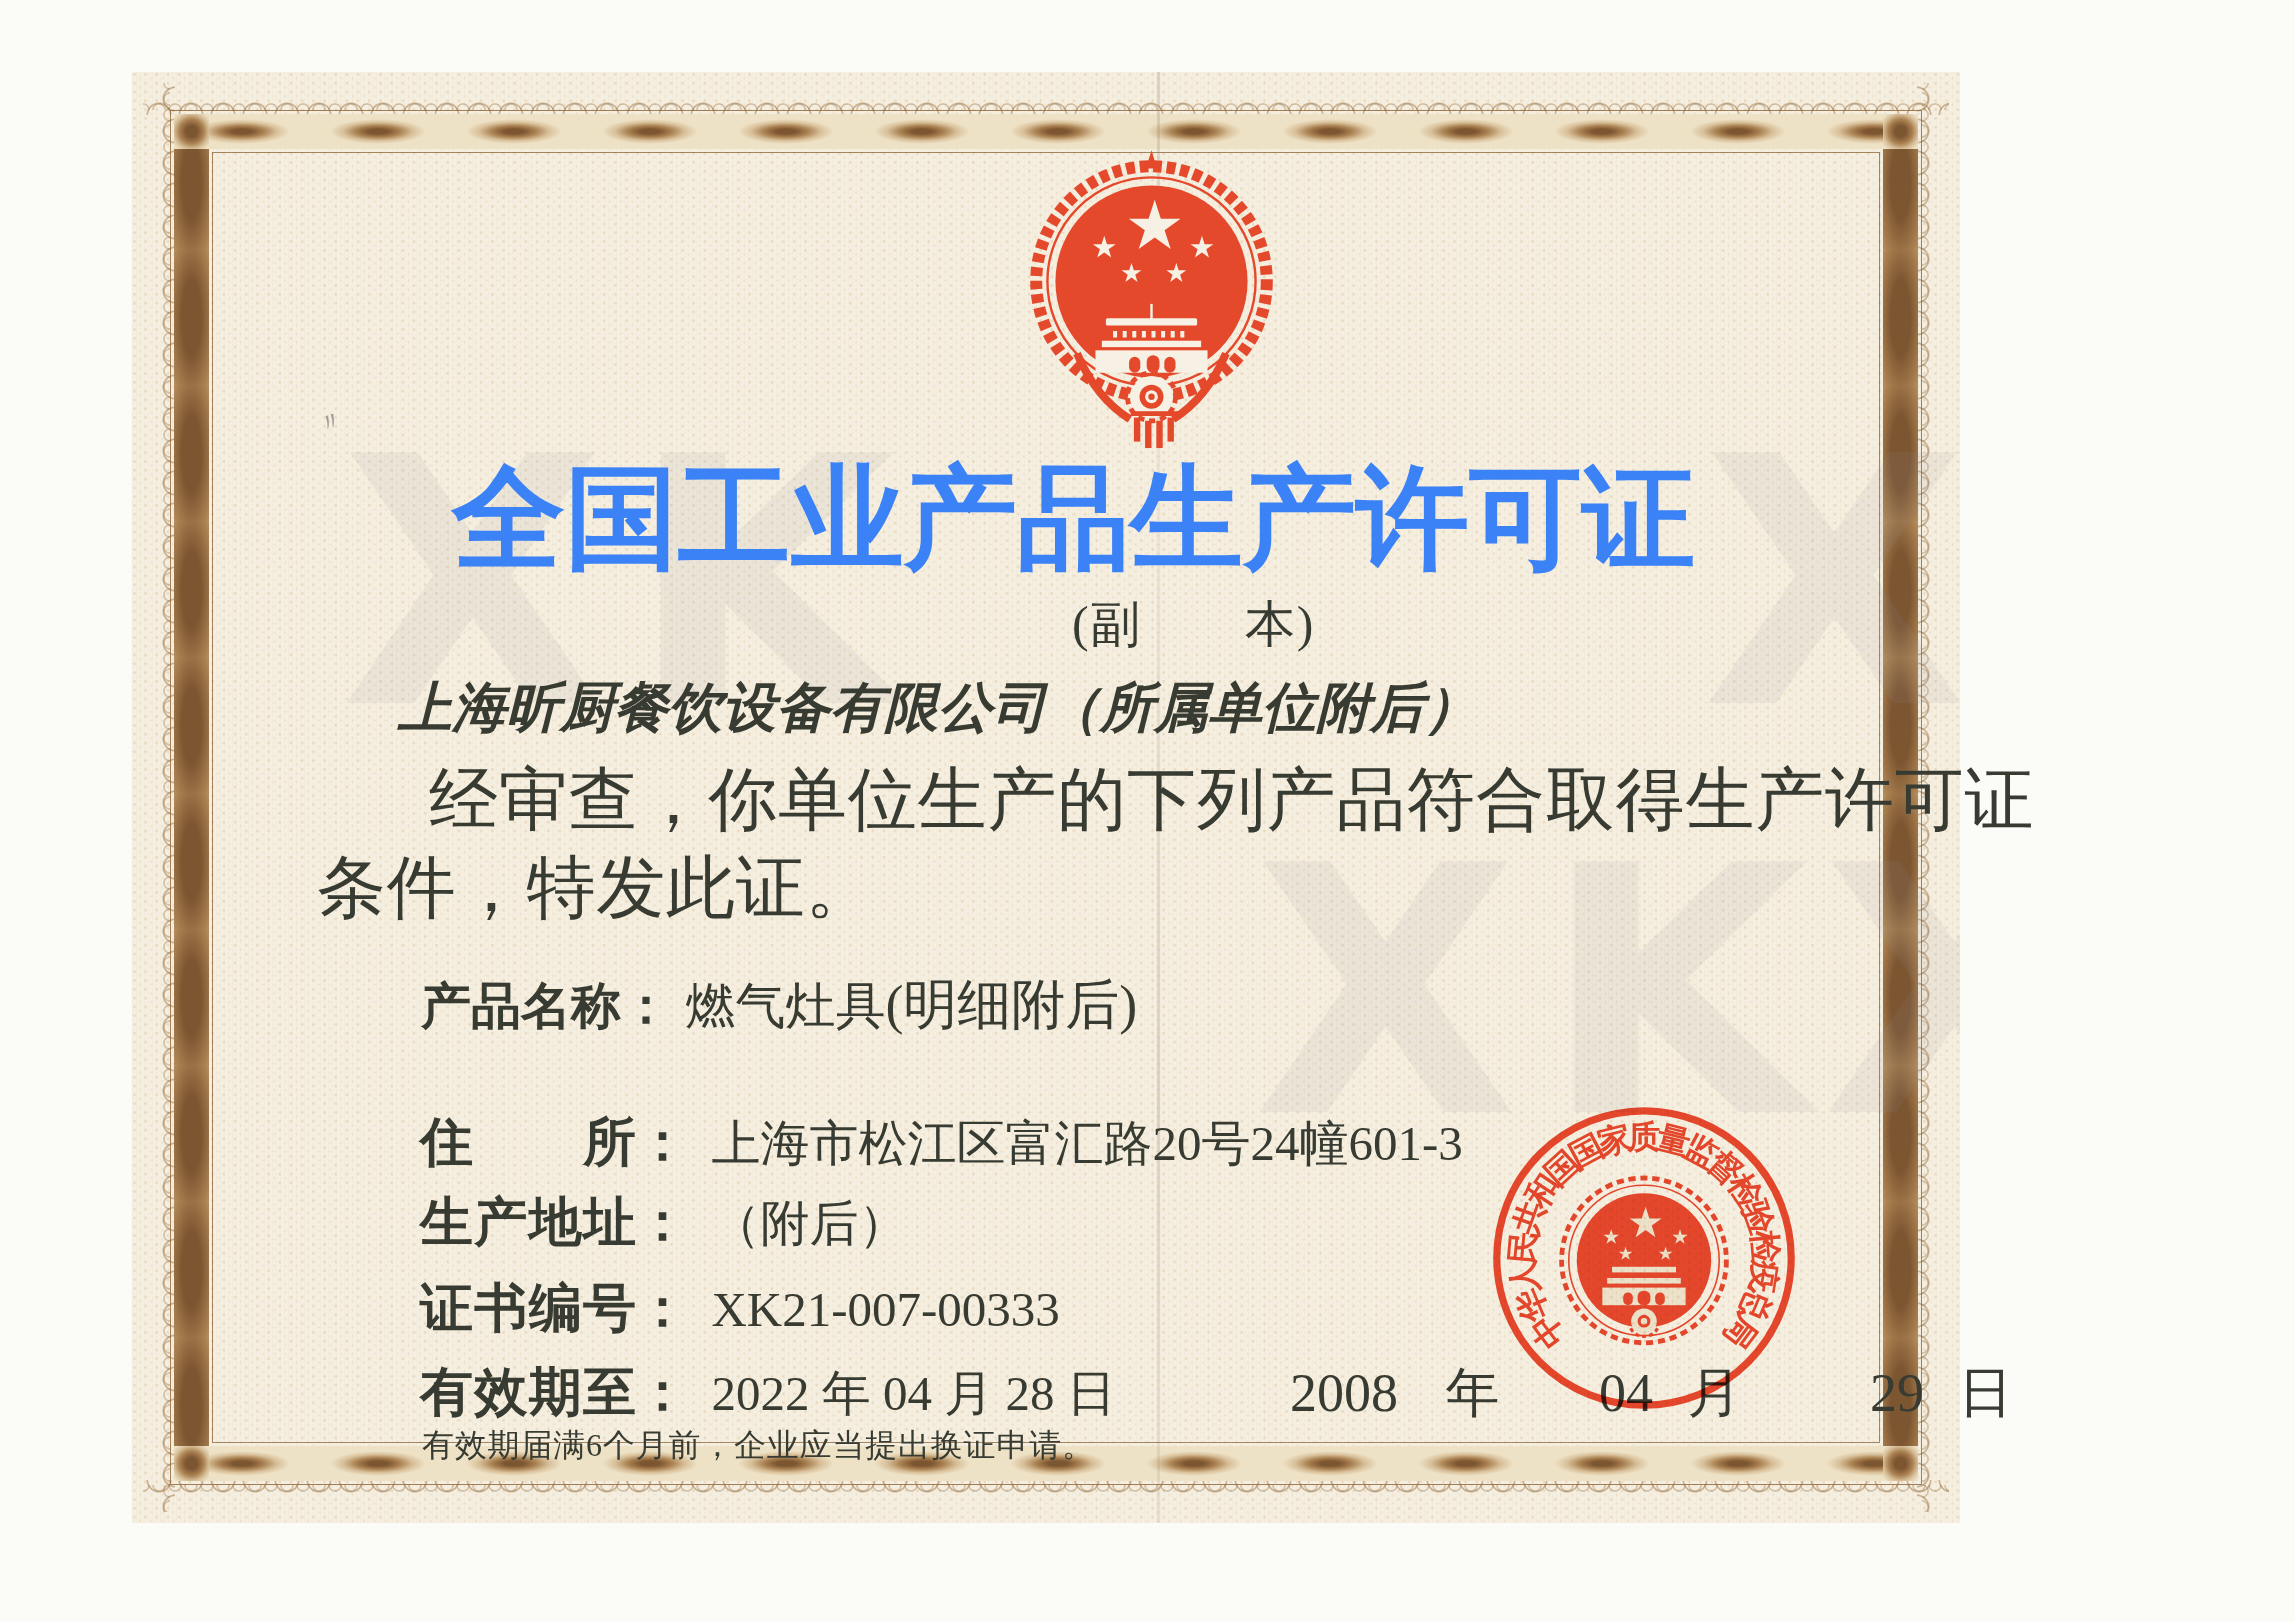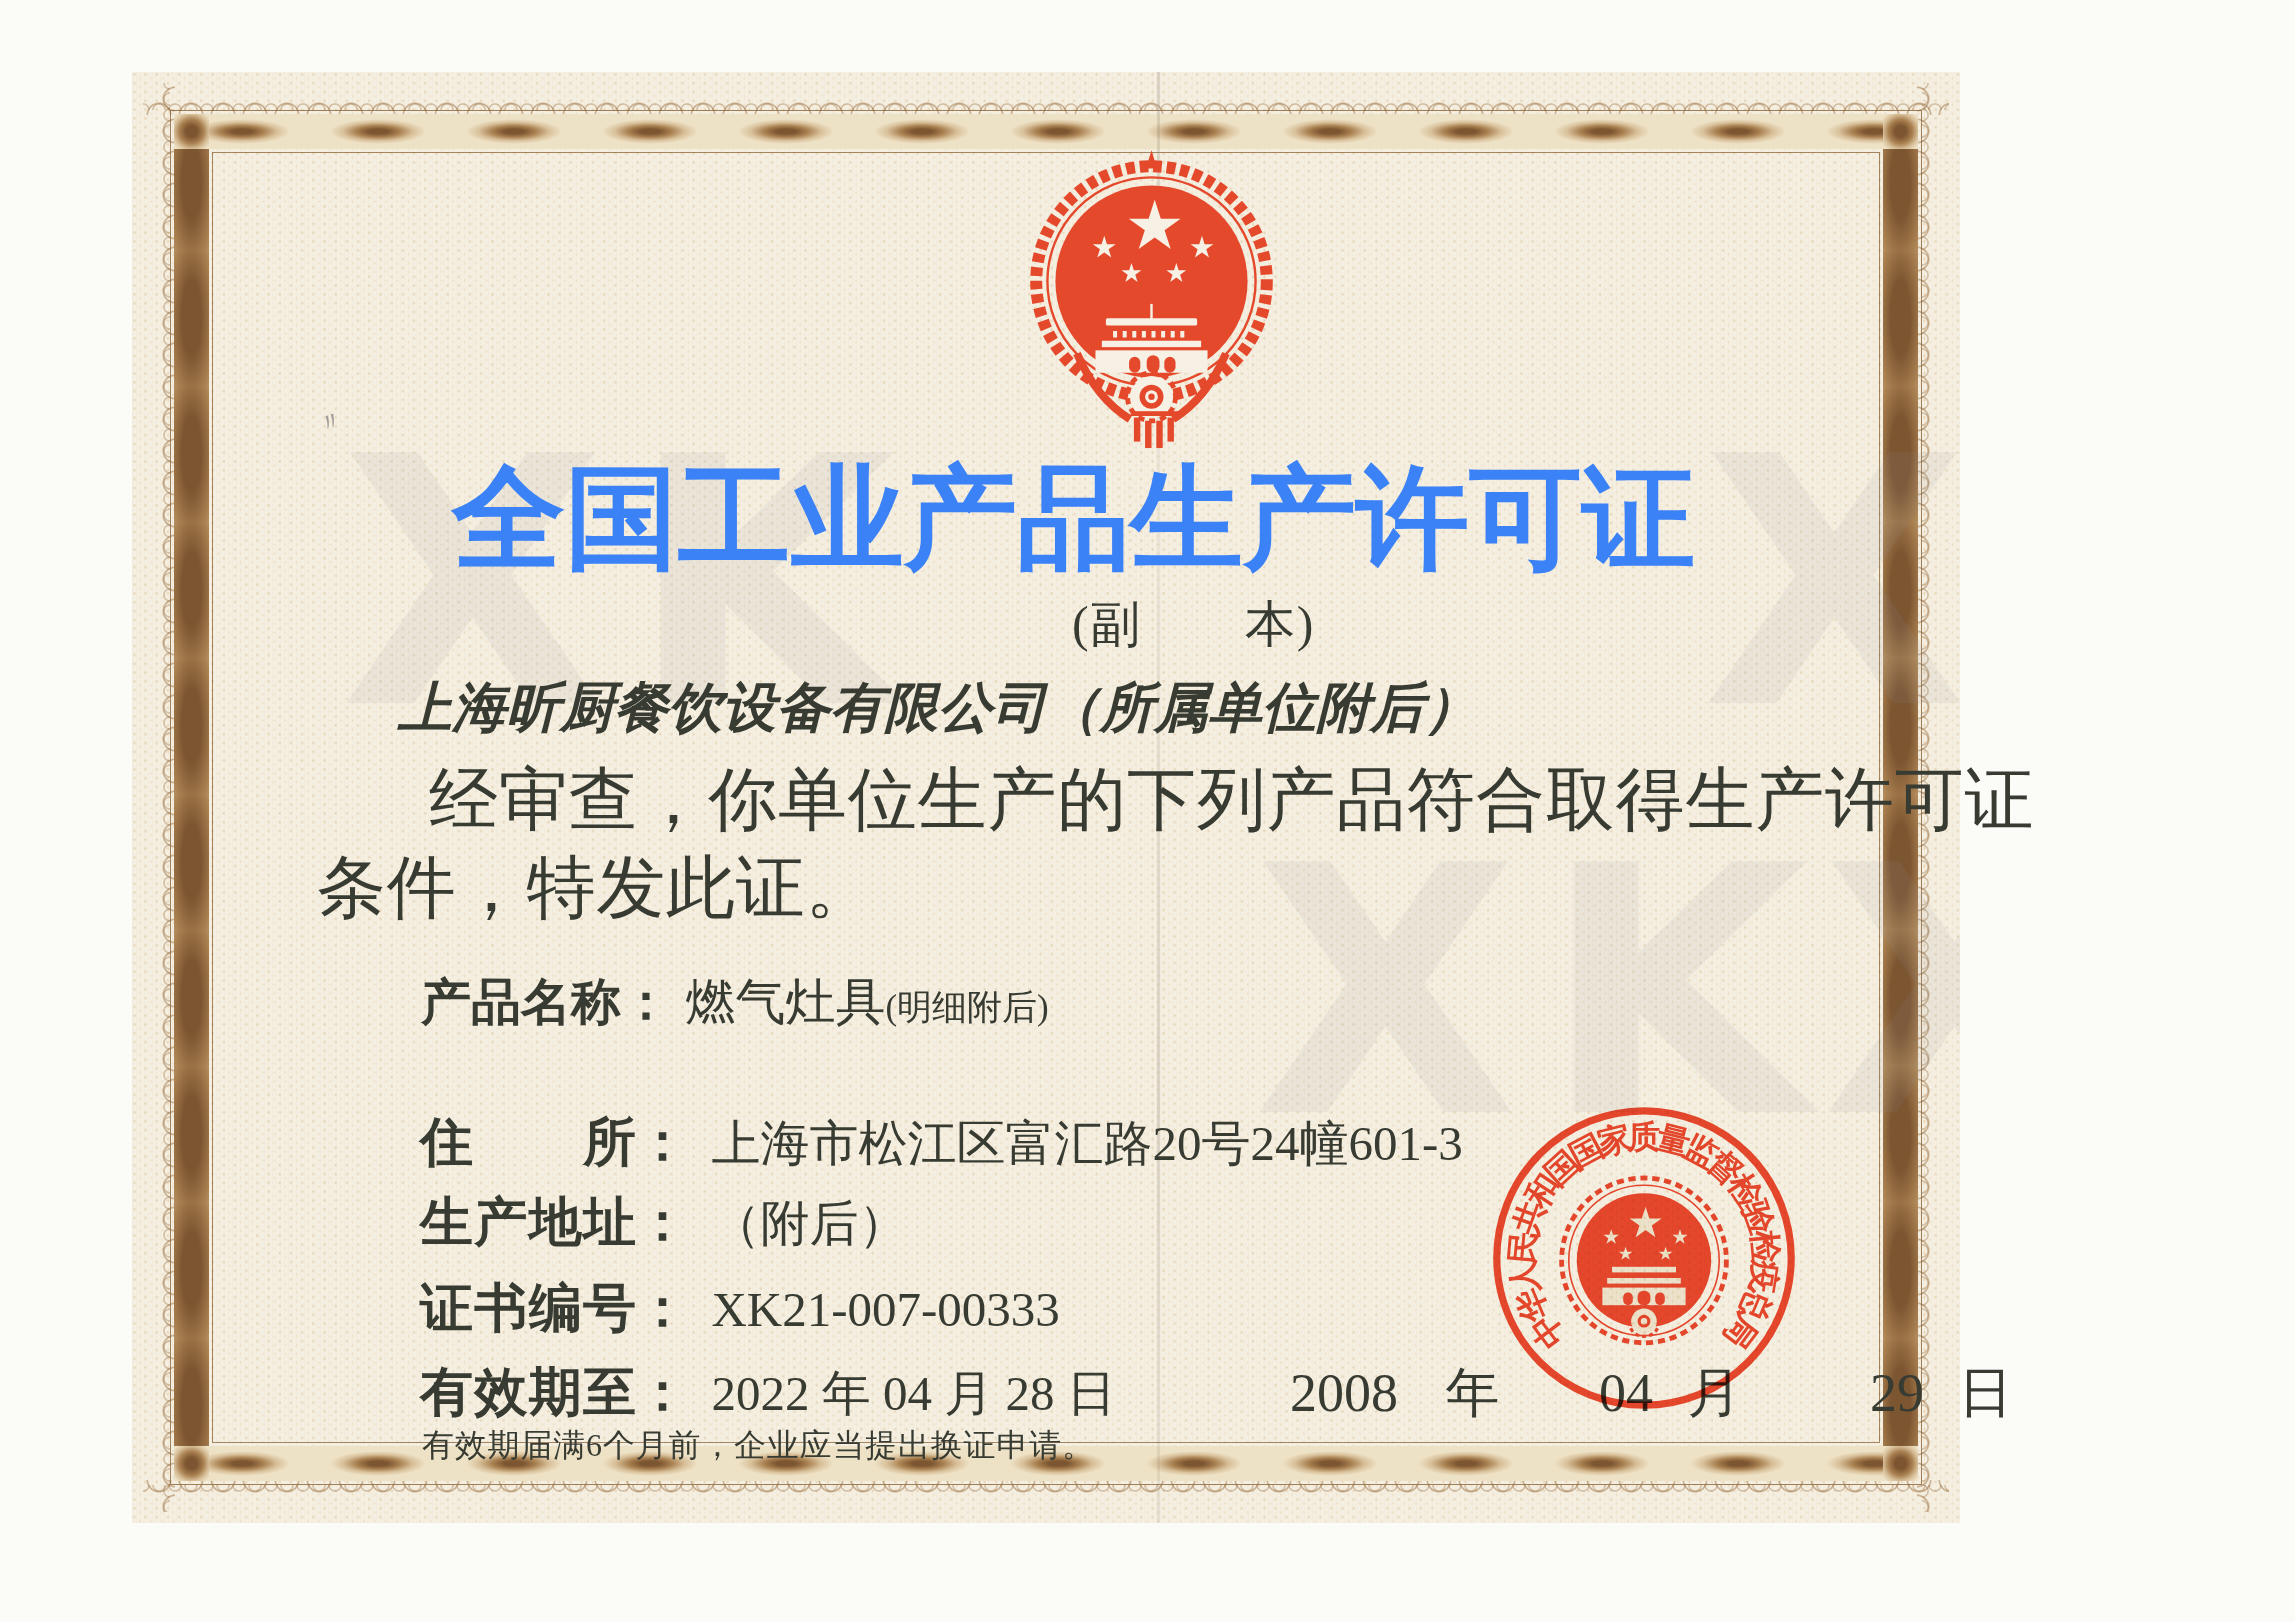--- a/index.html
+++ b/index.html
@@ -78,21 +78,21 @@
   .title{position:absolute;top:443px;left:0;width:2147px;text-align:center;
     font-size:113px;font-weight:700;letter-spacing:0;color:#3b82f6;white-space:nowrap;}
   .subtitle{position:absolute;top:591px;left:88px;width:2211px;text-align:center;
     font-size:50px;letter-spacing:1.6px;}
   .company{position:absolute;left:398px;top:672px;font-size:54px;font-weight:700;white-space:nowrap;font-style:italic;}
   .statement{position:absolute;left:317px;top:756px;width:1762px;
     font-size:69px;font-weight:400;line-height:88px;letter-spacing:0.8px;text-indent:112px;}
   .product{position:absolute;left:421px;top:969px;font-size:50px;white-space:nowrap;}
   .product .plabel{font-weight:700;text-align:right;}
   .product .pvalue{margin-left:14.4px;}
-  .product .pnote{font-size:35px;}
+  .product .pnote{font-size:54px;}
   .row{position:absolute;left:420px;font-size:53px;white-space:nowrap;}
   .row .rlabel{display:inline-block;width:216px;font-weight:700;text-align:justify;text-align-last:justify;}
   .row .rcolon{font-weight:700;}
   .row .rvalue{margin-left:22.4px;font-size:49px;}
   .row1{top:1099px;margin-top:8px;} .row2{top:1187px;} .row3{top:1273px;} .row4{top:1357px;}
   .issue{position:absolute;left:1290px;top:1357px;font-size:54px;white-space:nowrap;}
   .issue span{display:inline-block;}
   .iy{margin-left:0;} .iyu{margin-left:34px;} .im{margin-left:86px;} .imu{margin-left:21px;}
   .id{margin-left:115px;} .idu{margin-left:21px;}
   .footnote{position:absolute;left:422px;top:1424px;font-size:32px;letter-spacing:0.8px;}

